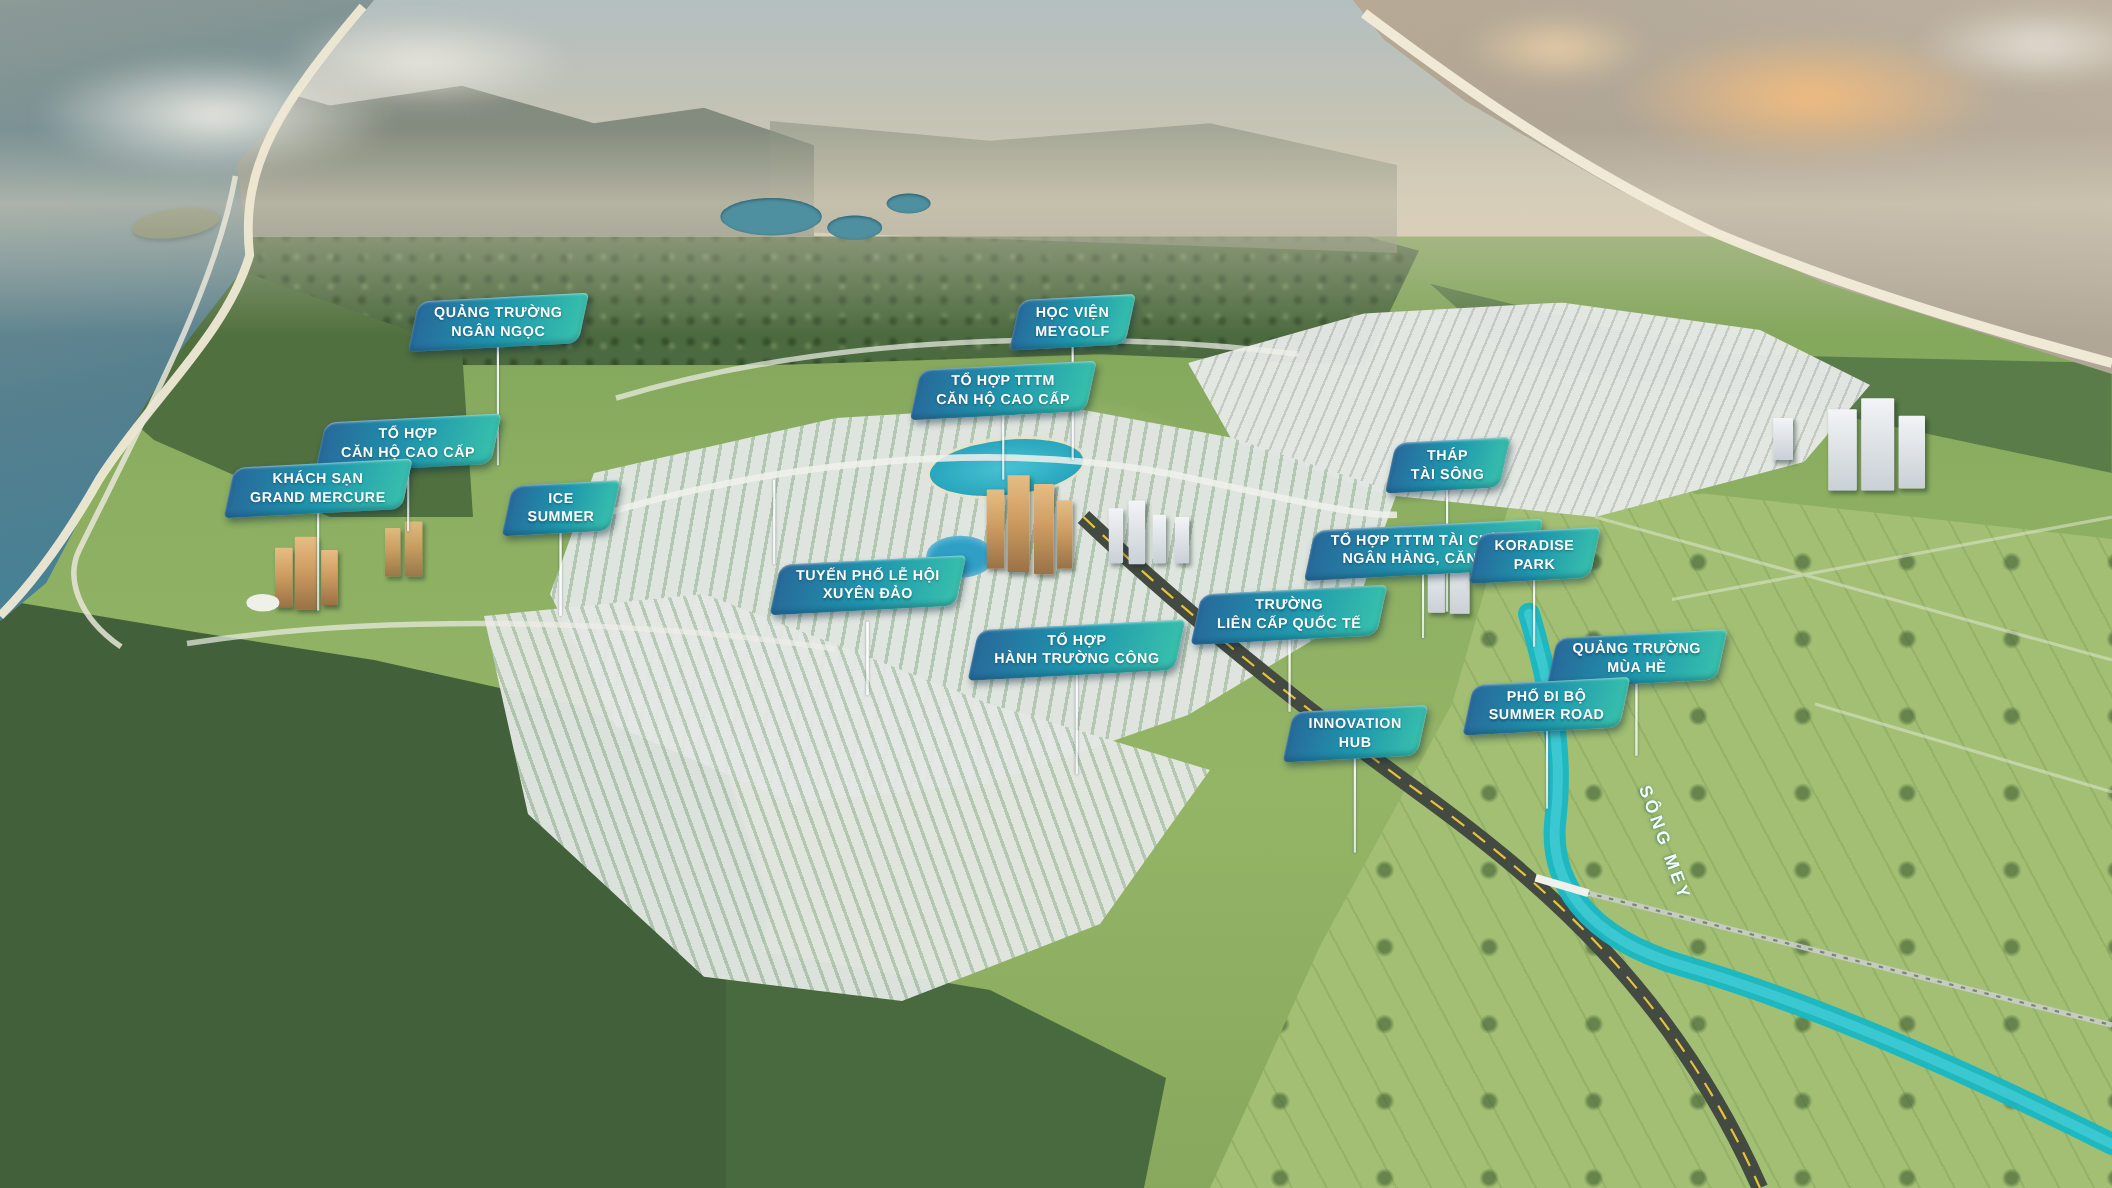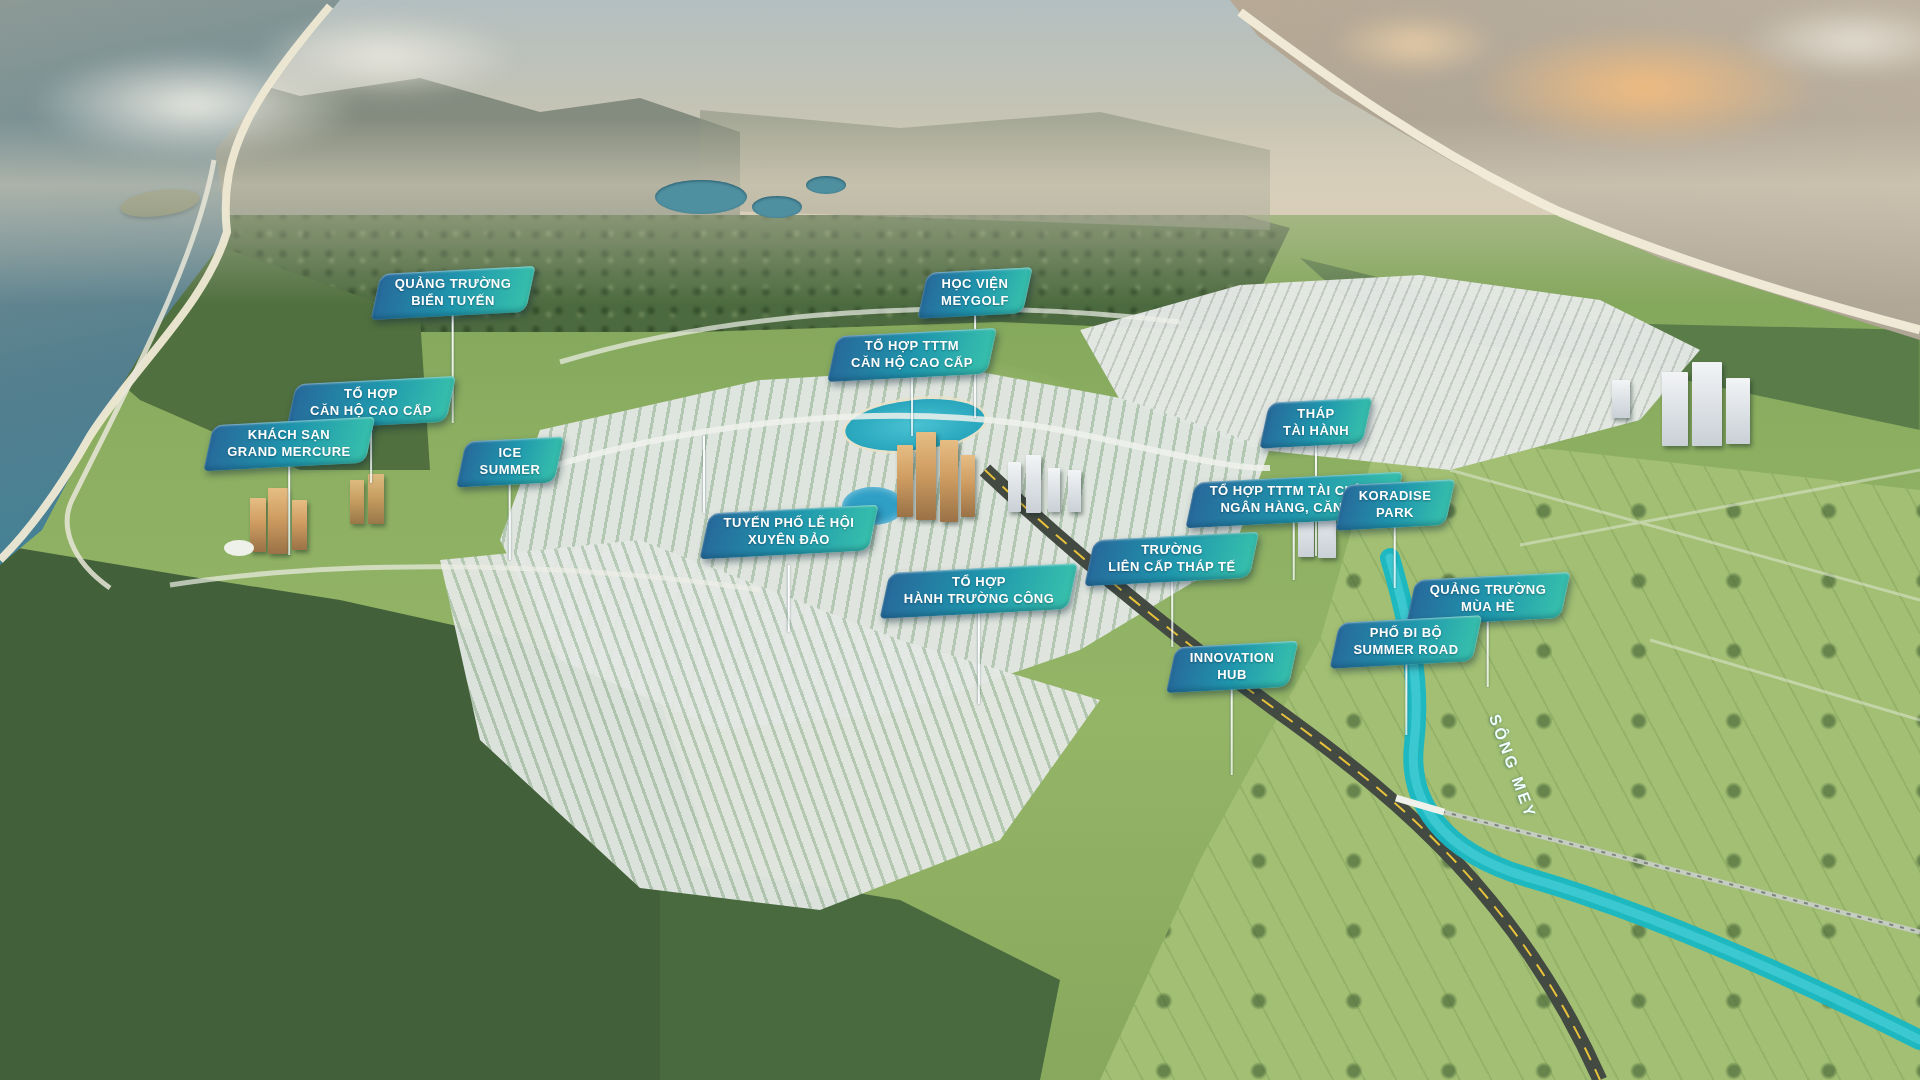--- a/index.html
+++ b/index.html
@@ -169,21 +169,21 @@
   <div class="abs tower gold" style="left:368px;top:474px;width:16px;height:50px;opacity:.9"></div>
 
   <div class="abs river-label">SÔNG MEY</div>
 
   <div id="callouts">
       <div class="callout" style="left: 453px; top: 270px;">
         <div class="flag">
           <div class="flag-bg"></div>
           <div class="flag-text">
             <div>QUẢNG TRƯỜNG</div>
-            <div>BIỂN TUYẾN</div>
+            <div>NGÂN NGỌC</div>
           </div>
         </div>
         <div class="leader" style="height: 109px;"></div>
       </div>
       <div class="callout" style="left: 975px; top: 270px;">
         <div class="flag">
           <div class="flag-bg"></div>
           <div class="flag-text">
             <div>HỌC VIỆN</div>
             <div>MEYGOLF</div>
@@ -252,41 +252,41 @@
             <div>HÀNH TRƯỜNG CÔNG</div>
           </div>
         </div>
         <div class="leader" style="height: 92px;"></div>
       </div>
       <div class="callout" style="left: 1172px; top: 536px;">
         <div class="flag">
           <div class="flag-bg"></div>
           <div class="flag-text">
             <div>TRƯỜNG</div>
-            <div>LIÊN CẤP THÁP TẾ</div>
+            <div>LIÊN CẤP QUỐC TẾ</div>
           </div>
         </div>
         <div class="leader" style="height: 67px;"></div>
       </div>
       <div class="callout" style="left: 1232px; top: 644px;">
         <div class="flag">
           <div class="flag-bg"></div>
           <div class="flag-text">
             <div>INNOVATION</div>
             <div>HUB</div>
           </div>
         </div>
         <div class="leader" style="height: 87px;"></div>
       </div>
       <div class="callout" style="left: 1316px; top: 400px;">
         <div class="flag">
           <div class="flag-bg"></div>
           <div class="flag-text">
             <div>THÁP</div>
-            <div>TÀI HÀNH</div>
+            <div>TÀI SÔNG</div>
           </div>
         </div>
         <div class="leader" style="height: 112px;"></div>
       </div>
       <div class="callout" style="left: 1294px; top: 477px;">
         <div class="flag">
           <div class="flag-bg"></div>
           <div class="flag-text">
             <div>TỔ HỢP TTTM TÀI CHÍNH</div>
             <div>NGÂN HÀNG, CĂN HỘ</div>

